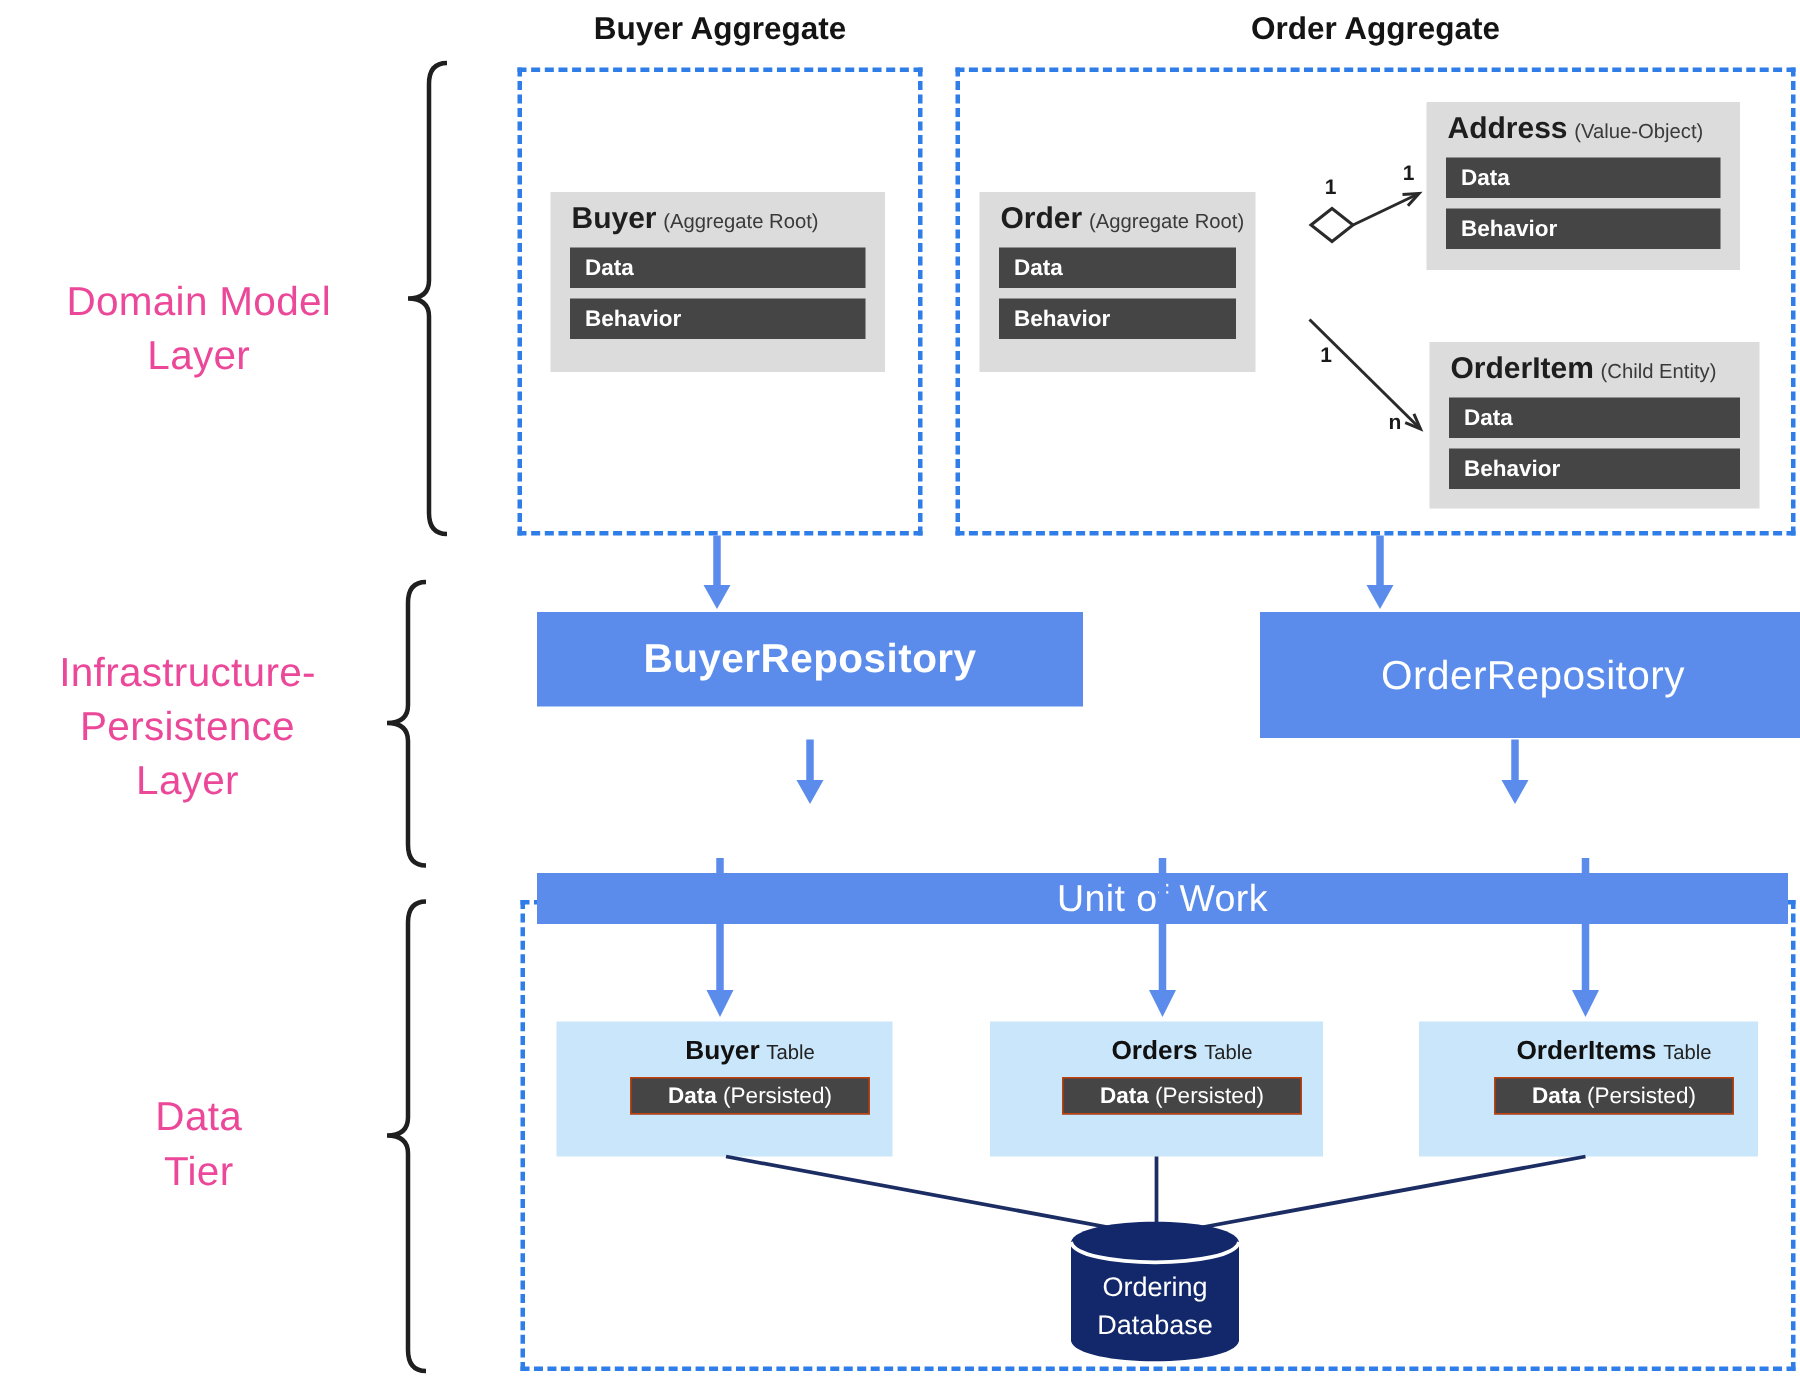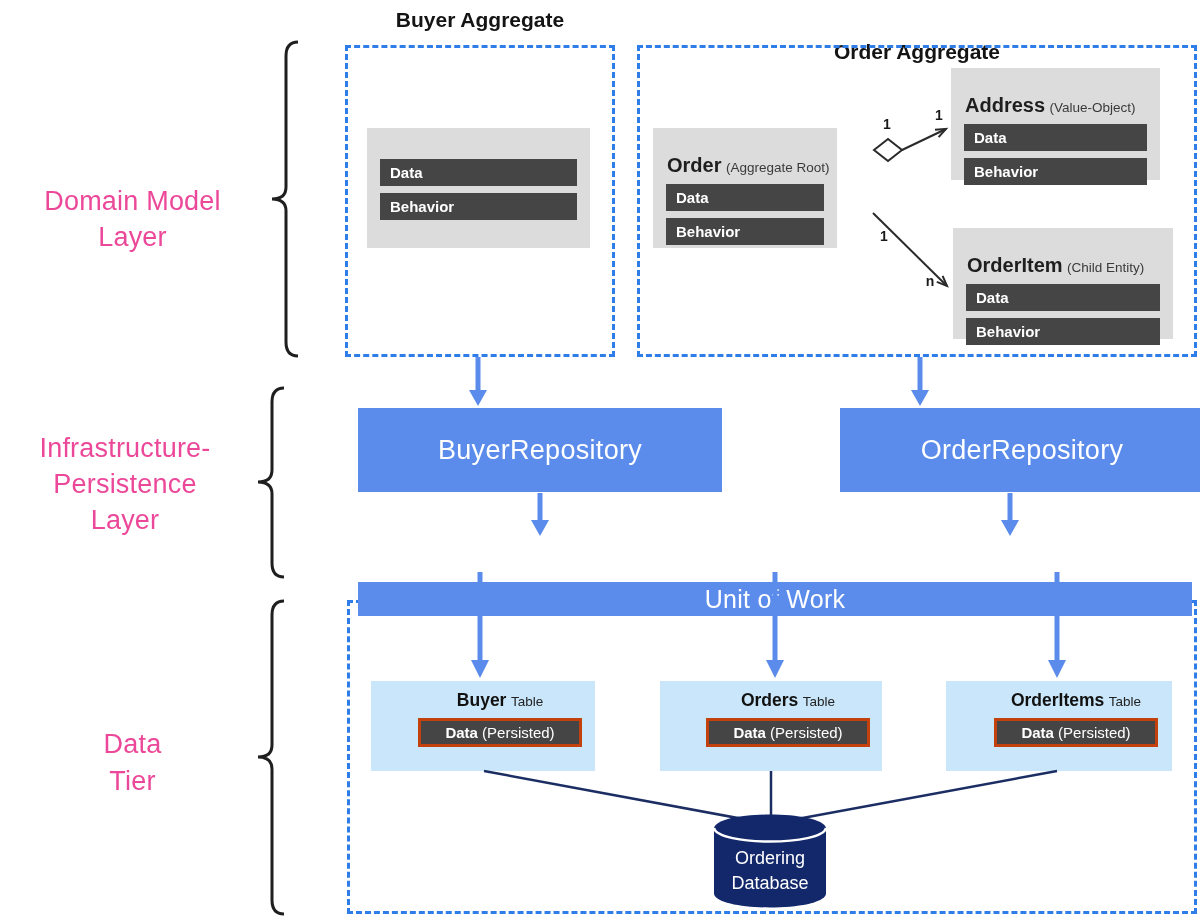--- a/index.html
+++ b/index.html
@@ -12,42 +12,42 @@
   
   .layer-label{
     font-size:27px;line-height:36px;color:#ec4899;text-align:center;
     font-weight:400;letter-spacing:0.2px;
   }
   
   .agg-title{font-size:21px;font-weight:700;color:#141414;text-align:center;}
   
   .dashed-box{border:3px dashed #2e7de8;box-sizing:border-box;background:transparent;}
   
-  .entity-card{background:#dcdcdc;box-sizing:border-box;padding-top:24px;}
+  .entity-card{background:#dcdcdc;box-sizing:border-box;padding-top:5px;}
   .entity-title{margin:2px 14px 0 14px;white-space:nowrap;}
   .entity-name{font-size:20px;font-weight:700;color:#1e1e1e;}
   .entity-stereotype{font-size:13.5px;font-weight:400;color:#3a3a3a;}
   .entity-row{
     margin:7px 13px 0 13px;height:27px;line-height:27px;background:#454545;
     color:#ffffff;font-size:15px;font-weight:700;padding-left:10px;box-sizing:border-box;
   }
   
   .blue-box{
     background:#5b8ceb;color:#ffffff;display:flex;align-items:center;justify-content:center;
     font-weight:400;letter-spacing:0.3px;
   }
   .repo-box{font-size:27px;}
   .uow-box{font-size:25px;margin-top:44px;}
   
   .table-card{background:#c9e6fa;box-sizing:border-box;text-align:center;padding-top:9px;padding-left:34px;}
   .table-title{white-space:nowrap;}
   .table-name{font-size:17.5px;font-weight:700;color:#111111;}
   .table-suffix{font-size:13.5px;font-weight:400;color:#222222;}
   .table-row{
-    display:inline-block;margin-top:7px;background:#454545;border:3px solid #c2410c;
+    display:inline-block;margin-top:7px;background:#454545;border:1px solid #c2410c;
     color:#ffffff;font-size:15px;padding:3px 24px;white-space:nowrap;
   }
   .table-row .row-bold{font-weight:700;}
   .table-row .row-rest{font-weight:400;}
   
   .mult-label{
     font-size:14px;font-weight:700;color:#1a1a1a;transform:translate(-50%,-50%);
     white-space:nowrap;
   }
   
@@ -63,27 +63,31 @@
 
   <div class="abs layer-label prelines" style="left:10px;top:183px;width:245px;">Domain Model
 Layer</div>
   <div class="abs layer-label prelines" style="left:5px;top:430px;width:240px;">Infrastructure-
 Persistence
 Layer</div>
   <div class="abs layer-label prelines" style="left:10px;top:726px;width:245px;line-height:37px;">Data
 Tier</div>
 
   <div class="abs agg-title" style="left:345px;top:8px;width:270px;">Buyer Aggregate</div>
-  <div class="abs agg-title" style="left:637px;top:8px;width:560px;margin-top:32px;">Order Aggregate</div>
+  <div class="abs agg-title" style="left:637px;top:8px;width:560px;">Order Aggregate</div>
 
   <div class="abs dashed-box" style="left:345px;top:45px;width:270px;height:312px;"></div>
   <div class="abs dashed-box" style="left:637px;top:45px;width:560px;height:312px;"></div>
   <div class="abs dashed-box" style="left:347px;top:600px;width:850px;height:314px;"></div>
 
   <div class="abs entity-card" style="left:367px;top:128px;width:223px;height:120px;">
+    <div class="entity-title">
+      <span class="entity-name">Buyer</span>
+      <span class="entity-stereotype">(Aggregate Root)</span>
+    </div>
     <div class="entity-row">Data</div>
     <div class="entity-row">Behavior</div>
   </div>
 
   <div class="abs entity-card" style="left:653px;top:128px;width:184px;height:120px;">
     <div class="entity-title">
       <span class="entity-name">Order</span>
       <span class="entity-stereotype">(Aggregate Root)</span>
     </div>
     <div class="entity-row">Data</div>
@@ -106,21 +110,21 @@
     </div>
     <div class="entity-row">Data</div>
     <div class="entity-row">Behavior</div>
   </div>
 
   <div class="abs mult-label" style="left:887px;top:124px;">1</div>
   <div class="abs mult-label" style="left:939px;top:115px;">1</div>
   <div class="abs mult-label" style="left:884px;top:236px;">1</div>
   <div class="abs mult-label" style="left:930px;top:281px;">n</div>
 
-  <div class="abs blue-box repo-box" style="left:358px;top:408px;width:364px;height:84px;">BuyerRepository</div>
+  <div class="abs blue-box repo-box" style="left:358px;top:408px;width:364px;height:63px;font-weight:bold;">BuyerRepository</div>
   <div class="abs blue-box repo-box" style="left:828px;top:408px;width:364px;height:84px;margin-left:12px;">OrderRepository</div>
   <div class="abs blue-box uow-box" style="left:358px;top:538px;width:834px;height:34px;">Unit of Work</div>
 
   <div class="abs table-card" style="left:371px;top:681px;width:224px;height:90px;">
     <div class="table-title">
       <span class="table-name">Buyer</span>
       <span class="table-suffix">Table</span>
     </div>
     <div class="table-row">
       <span class="row-bold">Data</span>

